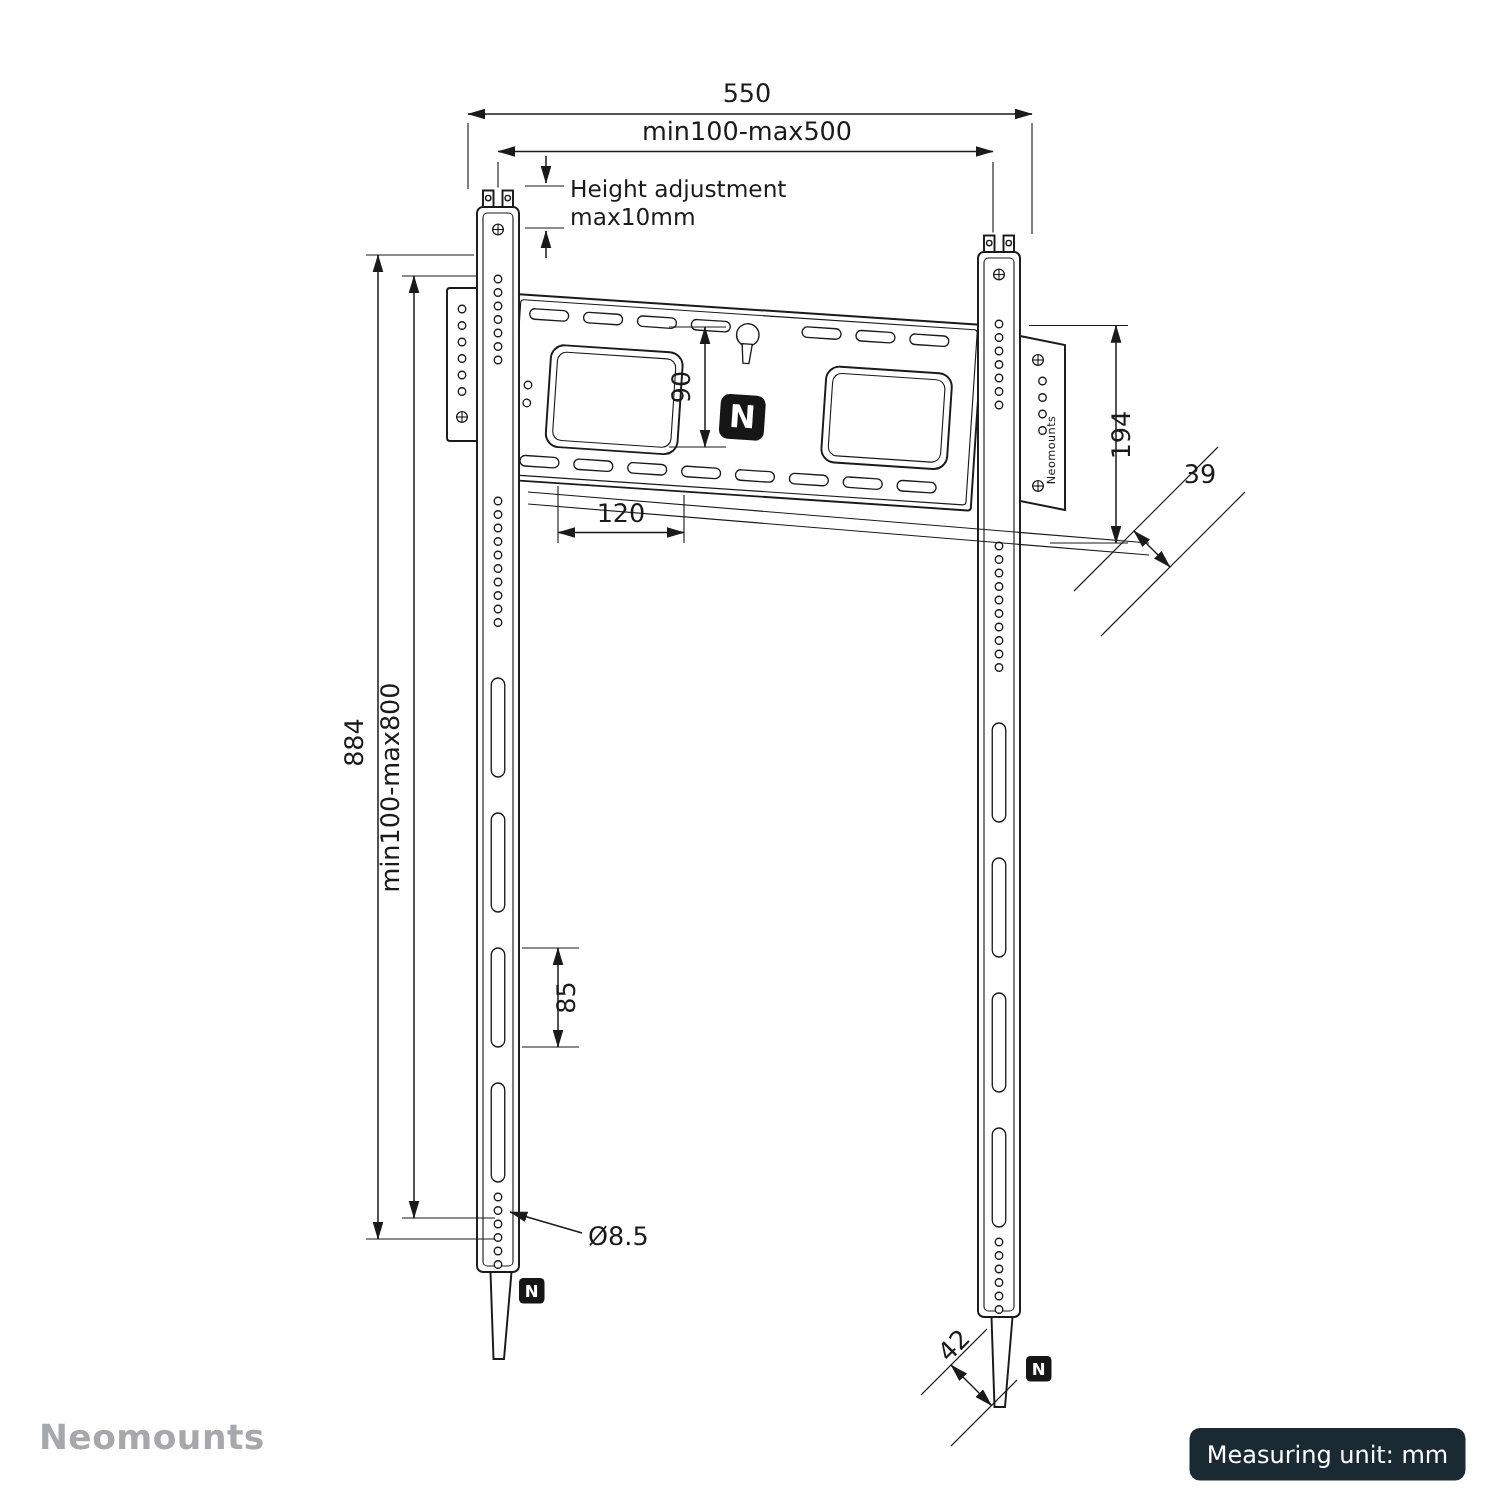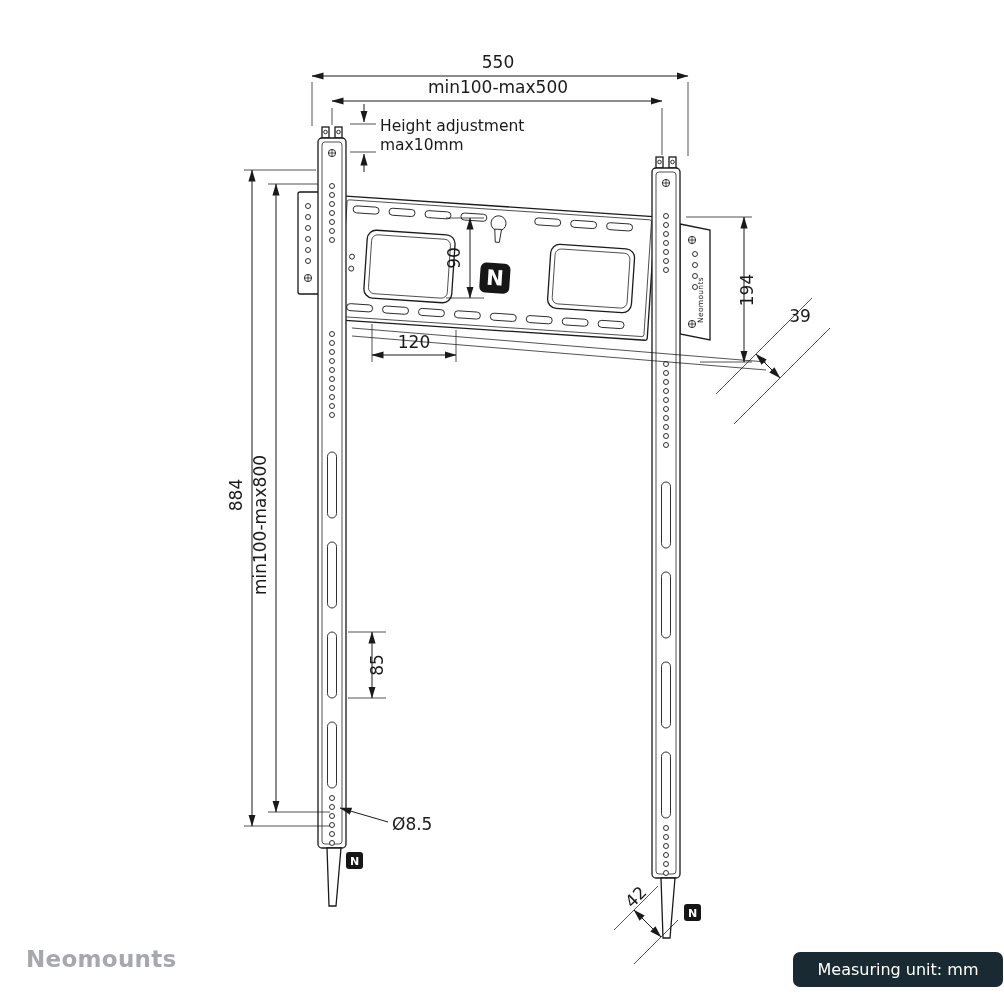--- a/index.html
+++ b/index.html
@@ -12,21 +12,21 @@
   .lnw  {stroke:#1a1a1a;stroke-width:1.3;fill:#fff;}
   .thin {stroke:#1a1a1a;stroke-width:.75;fill:none;}
   .dim  {stroke:#1a1a1a;stroke-width:1;fill:none;}
   .hole {fill:#fff;stroke:#1a1a1a;stroke-width:.9;}
   .slot {fill:#fff;stroke:#1a1a1a;stroke-width:.9;}
   .darkfill{fill:#161616;stroke:none;}
   .logoletter{fill:#fff;font-weight:bold;font-size:21px;}
   .logoletter-sm{fill:#fff;font-weight:bold;font-size:11px;}
   .brand{position:absolute;left:26px;top:946px;font-size:23px;font-weight:bold;
          color:#a6a8ab;letter-spacing:.3px;}
-  .badge{position:absolute;left:793px;top:952px;width:210px;height:35px;border-radius:7px;
+  .badge{position:absolute;left:793px;top:952px;width:184px;height:35px;border-radius:7px;
          background:#192a32;color:#fff;font-size:16px;display:flex;align-items:center;justify-content:center;}
 </style>
 </head>
 <body>
 
 <svg width="1004" height="1004" viewBox="0 0 1004 1004">
   <defs>
     <marker id="arr" viewBox="0 0 12 10" refX="11.5" refY="5" markerWidth="12" markerHeight="10" orient="auto-start-reverse" markerUnits="userSpaceOnUse">
       <path d="M0,1.4 L12,5 L0,8.6 Z" fill="#1a1a1a"></path>
     </marker>

